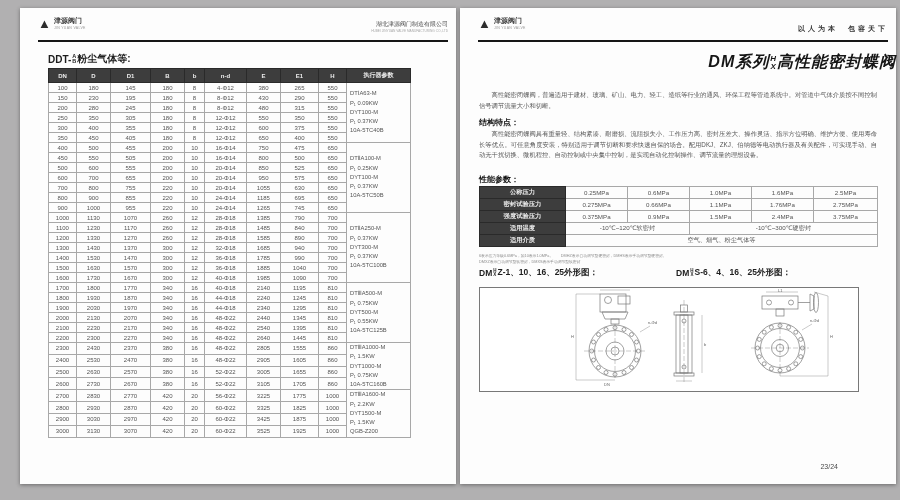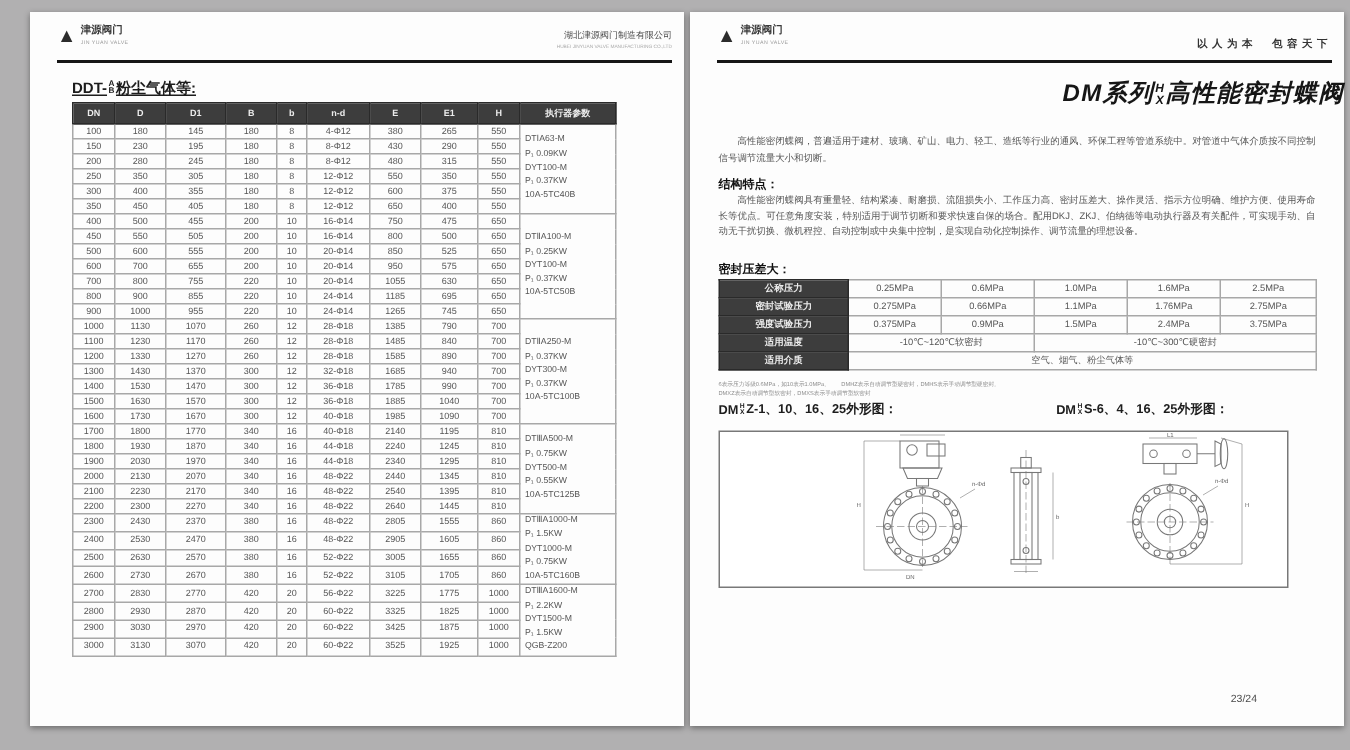--- a/index.html
+++ b/index.html
@@ -16,21 +16,21 @@
   .logo-lines{display:flex;flex-direction:column;margin-left:3px;}
   .logo-main{font-size:7px;font-weight:bold;color:#3a3a3a;line-height:1.2;}
   .logo-sub{font-size:3.5px;color:#9a9a9a;line-height:1.2;letter-spacing:.3px;}
   .header-right{position:absolute;right:0;top:6px;text-align:right;}
   .company-name{font-size:6px;color:#4a4a4a;line-height:1.3;}
   .company-sub{font-size:3.2px;color:#aaa;line-height:1.3;}
   .slogan{font-size:7px;font-weight:bold;color:#333;letter-spacing:3px;padding-top:3px;}
 
   
   .l-title{position:absolute;left:28px;top:44px;display:flex;align-items:center;color:#1d1d1d;font-weight:bold;}
-  .l-title .t-main{font-size:10px;text-decoration:underline;}
+  .l-title .t-main{font-size:10px;}
   .stack{display:inline-flex;flex-direction:column;align-items:center;line-height:1;font-weight:bold;margin:0 1px;}
   .l-title .stack{font-size:5.5px;}
 
   
   #main-table{position:absolute;left:28px;top:60px;width:362px;border-collapse:collapse;table-layout:fixed;}
   #main-table th{background:#3d3d3d;color:#ececec;font-size:6px;font-weight:bold;height:13px;border:1px solid #2a2a2a;padding:0;}
   #main-table td{border:1px solid #a8a8a8;font-size:6px;color:#555;text-align:center;height:9px;padding:0;line-height:1;white-space:nowrap;overflow:hidden;}
   #main-table td.params{font-size:5.8px;text-align:left;padding-left:3px;line-height:1.6;vertical-align:middle;color:#555;}
 
   
@@ -42,21 +42,21 @@
   .sec-heading{position:absolute;left:19px;font-size:8px;font-weight:bold;color:#111;text-align:right;}
   #features-heading{top:109px;}
   #features-text{top:121px;}
   #params-heading{top:166px;}
 
   #params-table{position:absolute;left:19px;top:178px;width:398px;border-collapse:collapse;table-layout:fixed;}
   #params-table th{background:#3d3d3d;color:#ececec;font-size:6.3px;font-weight:bold;border:1px solid #2a2a2a;height:11px;padding:0;}
   #params-table td{border:1px solid #a8a8a8;font-size:6.2px;color:#555;text-align:center;height:11px;padding:0;white-space:nowrap;}
 
   .notes{position:absolute;left:19px;right:19px;top:245px;font-size:3.8px;color:#8d8d8d;line-height:1.7;}
-  .drawing-titles{position:absolute;left:19px;right:19px;top:259px;display:flex;gap:28px;}
+  .drawing-titles{position:absolute;left:19px;right:19px;top:259px;display:flex;}
   .d-title{display:flex;align-items:center;font-weight:bold;color:#1d1d1d;}
   .d-title .t-main{font-size:8.5px;}
   .d-title .stack{font-size:4.5px;}
   .d-title-right{margin-left:78px;}
 
   .drawing-box{position:absolute;left:19px;top:279px;width:378px;height:103px;border:1px solid #787878;background:#fff;}
   .drawing-box svg{display:block;}
   .dim-text{font-size:4px;fill:#666;}
 
   .page-number{position:absolute;right:58px;bottom:14px;font-size:7px;color:#4a4a4a;}
@@ -523,21 +523,21 @@
         <span>X</span>
       </span>
       <span class="t-main">高性能密封蝶阀</span>
     </div>
 
     <div class="para" id="intro">高性能密闭蝶阀，普遍适用于建材、玻璃、矿山、电力、轻工、造纸等行业的通风、环保工程等管道系统中。对管道中气体介质按不同控制信号调节流量大小和切断。</div>
 
     <div class="sec-heading" id="features-heading">结构特点：</div>
     <div class="para" id="features-text">高性能密闭蝶阀具有重量轻、结构紧凑、耐磨损、流阻损失小、工作压力高、密封压差大、操作灵活、指示方位明确、维护方便、使用寿命长等优点。可任意角度安装，特别适用于调节切断和要求快速自保的场合。配用DKJ、ZKJ、伯纳德等电动执行器及有关配件，可实现手动、自动无干扰切换、微机程控、自动控制或中央集中控制，是实现自动化控制操作、调节流量的理想设备。</div>
 
-    <div class="sec-heading" id="params-heading">密封压差大：</div>
+    <div class="sec-heading" id="params-heading">性能参数：</div>
     <table id="params-table">
         <colgroup>
           <col style="width: 86px;">
           <col style="width: 62px;">
           <col style="width: 62px;">
           <col style="width: 62px;">
           <col style="width: 62px;">
           <col style="width: 64px;">
         </colgroup>
         <tbody>

